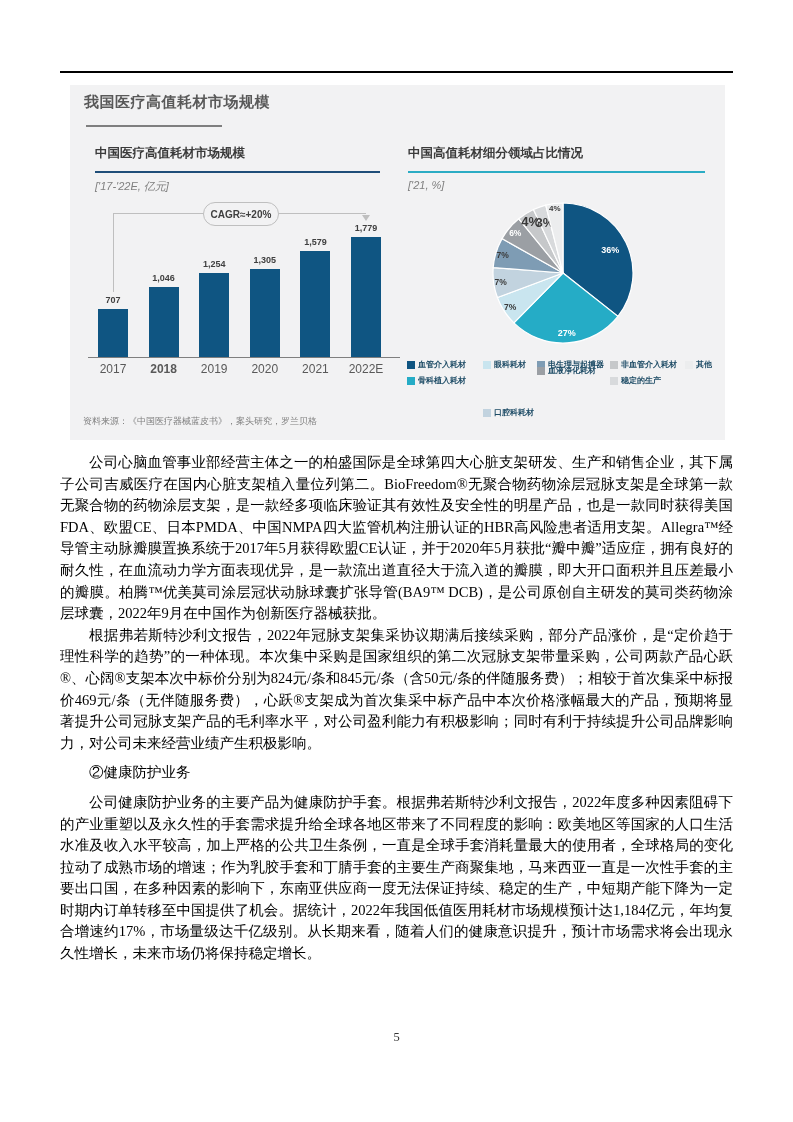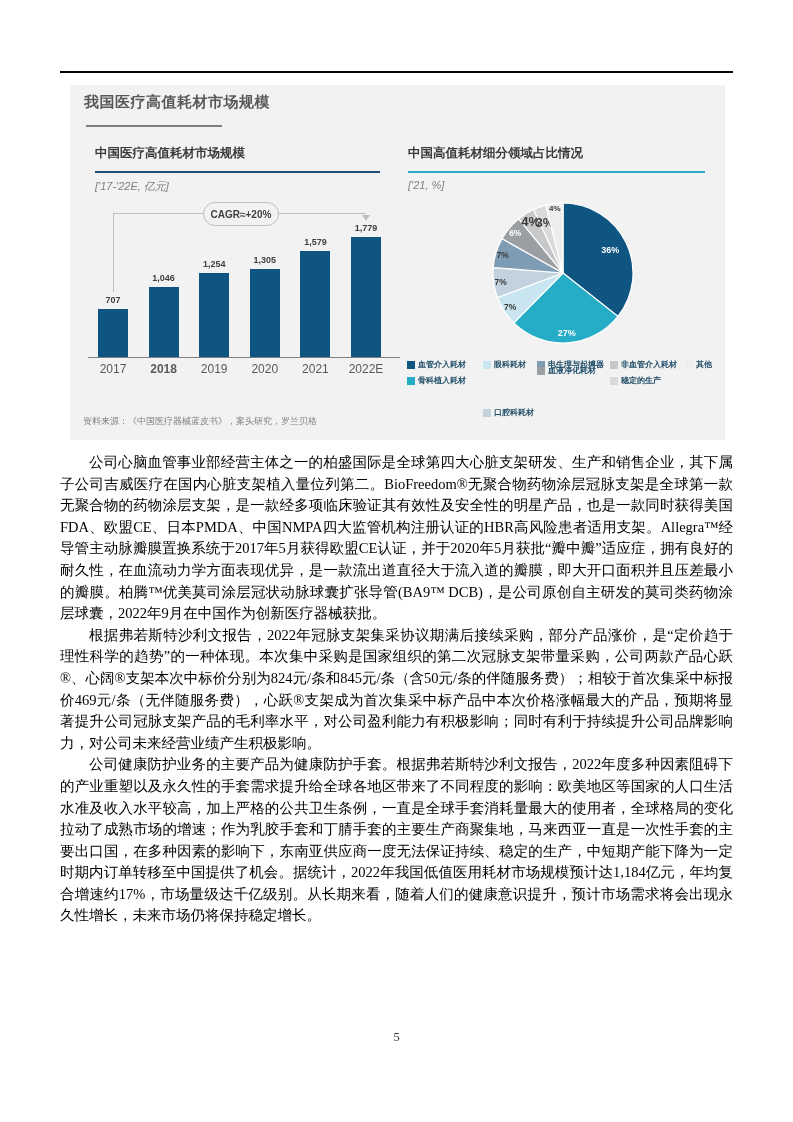--- a/index.html
+++ b/index.html
@@ -146,17 +146,18 @@
           <span class="legend-label">稳定的生产</span>
         </div>
       </div>
 
     <div class="abs fig-source">资料来源：《中国医疗器械蓝皮书》，案头研究，罗兰贝格</div>
   </div>
 
   <div class="abs content">
     <p>公司心脑血管事业部经营主体之一的柏盛国际是全球第四大心脏支架研发、生产和销售企业，其下属子公司吉威医疗在国内心脏支架植入量位列第二。BioFreedom®无聚合物药物涂层冠脉支架是全球第一款无聚合物的药物涂层支架，是一款经多项临床验证其有效性及安全性的明星产品，也是一款同时获得美国FDA、欧盟CE、日本PMDA、中国NMPA四大监管机构注册认证的HBR高风险患者适用支架。Allegra™经导管主动脉瓣膜置换系统于2017年5月获得欧盟CE认证，并于2020年5月获批“瓣中瓣”适应症，拥有良好的耐久性，在血流动力学方面表现优异，是一款流出道直径大于流入道的瓣膜，即大开口面积并且压差最小的瓣膜。柏腾™优美莫司涂层冠状动脉球囊扩张导管(BA9™ DCB)，是公司原创自主研发的莫司类药物涂层球囊，2022年9月在中国作为创新医疗器械获批。</p>
     <p>根据弗若斯特沙利文报告，2022年冠脉支架集采协议期满后接续采购，部分产品涨价，是“定价趋于理性科学的趋势”的一种体现。本次集中采购是国家组织的第二次冠脉支架带量采购，公司两款产品心跃®、心阔®支架本次中标价分别为824元/条和845元/条（含50元/条的伴随服务费）；相较于首次集采中标报价469元/条（无伴随服务费），心跃®支架成为首次集采中标产品中本次价格涨幅最大的产品，预期将显著提升公司冠脉支架产品的毛利率水平，对公司盈利能力有积极影响；同时有利于持续提升公司品牌影响力，对公司未来经营业绩产生积极影响。</p>
+    <p class="sub">②健康防护业务</p>
     <p>公司健康防护业务的主要产品为健康防护手套。根据弗若斯特沙利文报告，2022年度多种因素阻碍下的产业重塑以及永久性的手套需求提升给全球各地区带来了不同程度的影响：欧美地区等国家的人口生活水准及收入水平较高，加上严格的公共卫生条例，一直是全球手套消耗量最大的使用者，全球格局的变化拉动了成熟市场的增速；作为乳胶手套和丁腈手套的主要生产商聚集地，马来西亚一直是一次性手套的主要出口国，在多种因素的影响下，东南亚供应商一度无法保证持续、稳定的生产，中短期产能下降为一定时期内订单转移至中国提供了机会。据统计，2022年我国低值医用耗材市场规模预计达1,184亿元，年均复合增速约17%，市场量级达千亿级别。从长期来看，随着人们的健康意识提升，预计市场需求将会出现永久性增长，未来市场仍将保持稳定增长。</p>
   </div>
 
   <div class="abs pageno">5</div>
 </div>
 
 </body></html>

